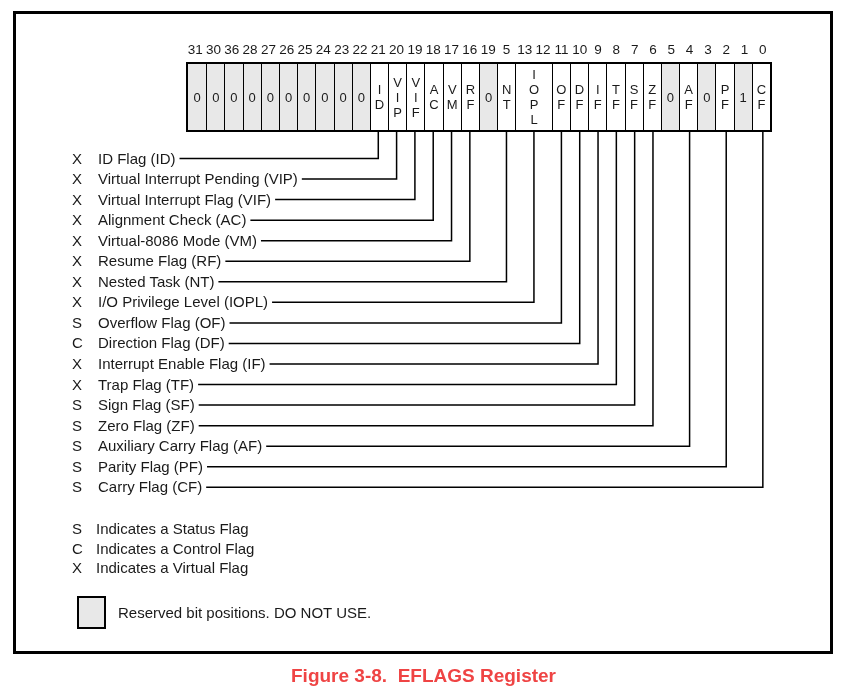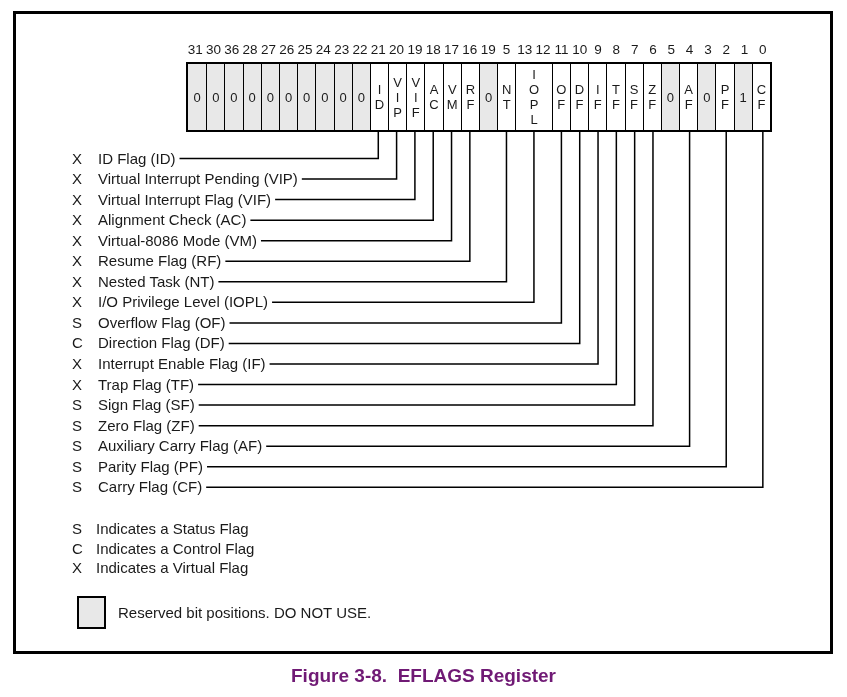--- a/index.html
+++ b/index.html
@@ -314,13 +314,13 @@
           <span>Indicates a Virtual Flag</span>
         </div>
       </div>
     <div class="reserved-swatch" style="background: rgb(232, 232, 232);"></div>
     <div class="reserved-note">
       <div>Reserved bit positions. DO NOT USE.</div>
     </div>
   </div>
 </div>
 
-<div class="caption" style="color: #701a75;">Figure 3-8.  EFLAGS Register</div>
+<div class="caption" style="color: #ef4444;">Figure 3-8.  EFLAGS Register</div>
 
 </body></html>

